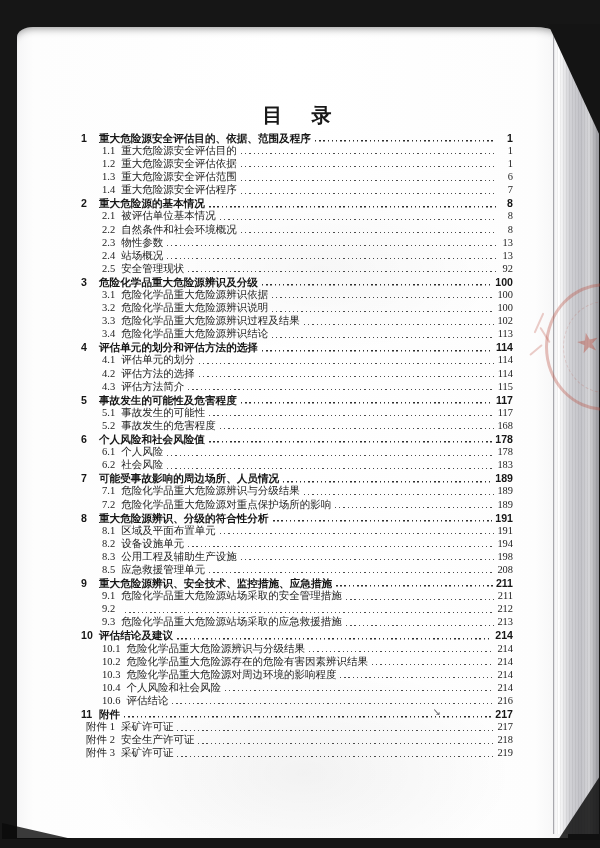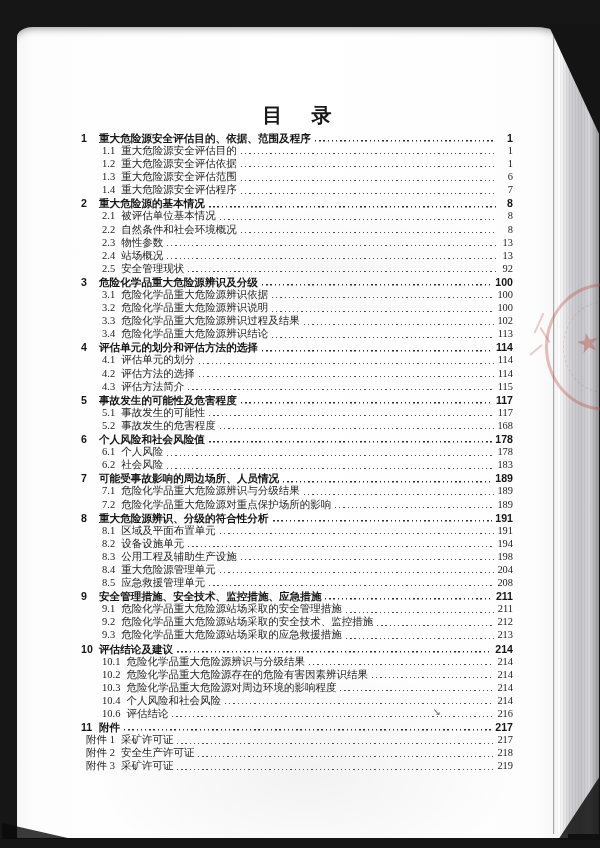--- a/index.html
+++ b/index.html
@@ -301,46 +301,39 @@
             <span class="leader"></span>
             <span class="pageno">194</span>
           </div>
           <div class="toc-row lv2">
             <span class="no">8.3</span>
             <span class="txt">公用工程及辅助生产设施</span>
             <span class="leader"></span>
             <span class="pageno">198</span>
           </div>
           <div class="toc-row lv2">
-            <span class="no">8.4</span>
-            <span class="txt">重大危险源管理单元</span>
-            <span class="leader"></span>
-            <span class="pageno">204</span>
-          </div>
-          <div class="toc-row lv2">
             <span class="no">8.5</span>
             <span class="txt">应急救援管理单元</span>
             <span class="leader"></span>
             <span class="pageno">208</span>
           </div>
           <div class="toc-row lv1">
             <span class="no">9</span>
-            <span class="txt">安全管理措施、安全技术、监控措施、应急措施</span>
+            <span class="txt">重大危险源辨识、安全技术、监控措施、应急措施</span>
             <span class="leader"></span>
             <span class="pageno">211</span>
           </div>
           <div class="toc-row lv2">
             <span class="no">9.1</span>
             <span class="txt">危险化学品重大危险源站场采取的安全管理措施</span>
             <span class="leader"></span>
             <span class="pageno">211</span>
           </div>
           <div class="toc-row lv2">
             <span class="no">9.2</span>
-            <span class="txt">危险化学品重大危险源站场采取的安全技术、监控措施</span>
             <span class="leader"></span>
             <span class="pageno">212</span>
           </div>
           <div class="toc-row lv2">
             <span class="no">9.3</span>
             <span class="txt">危险化学品重大危险源站场采取的应急救援措施</span>
             <span class="leader"></span>
             <span class="pageno">213</span>
           </div>
           <div class="toc-row lv1">

